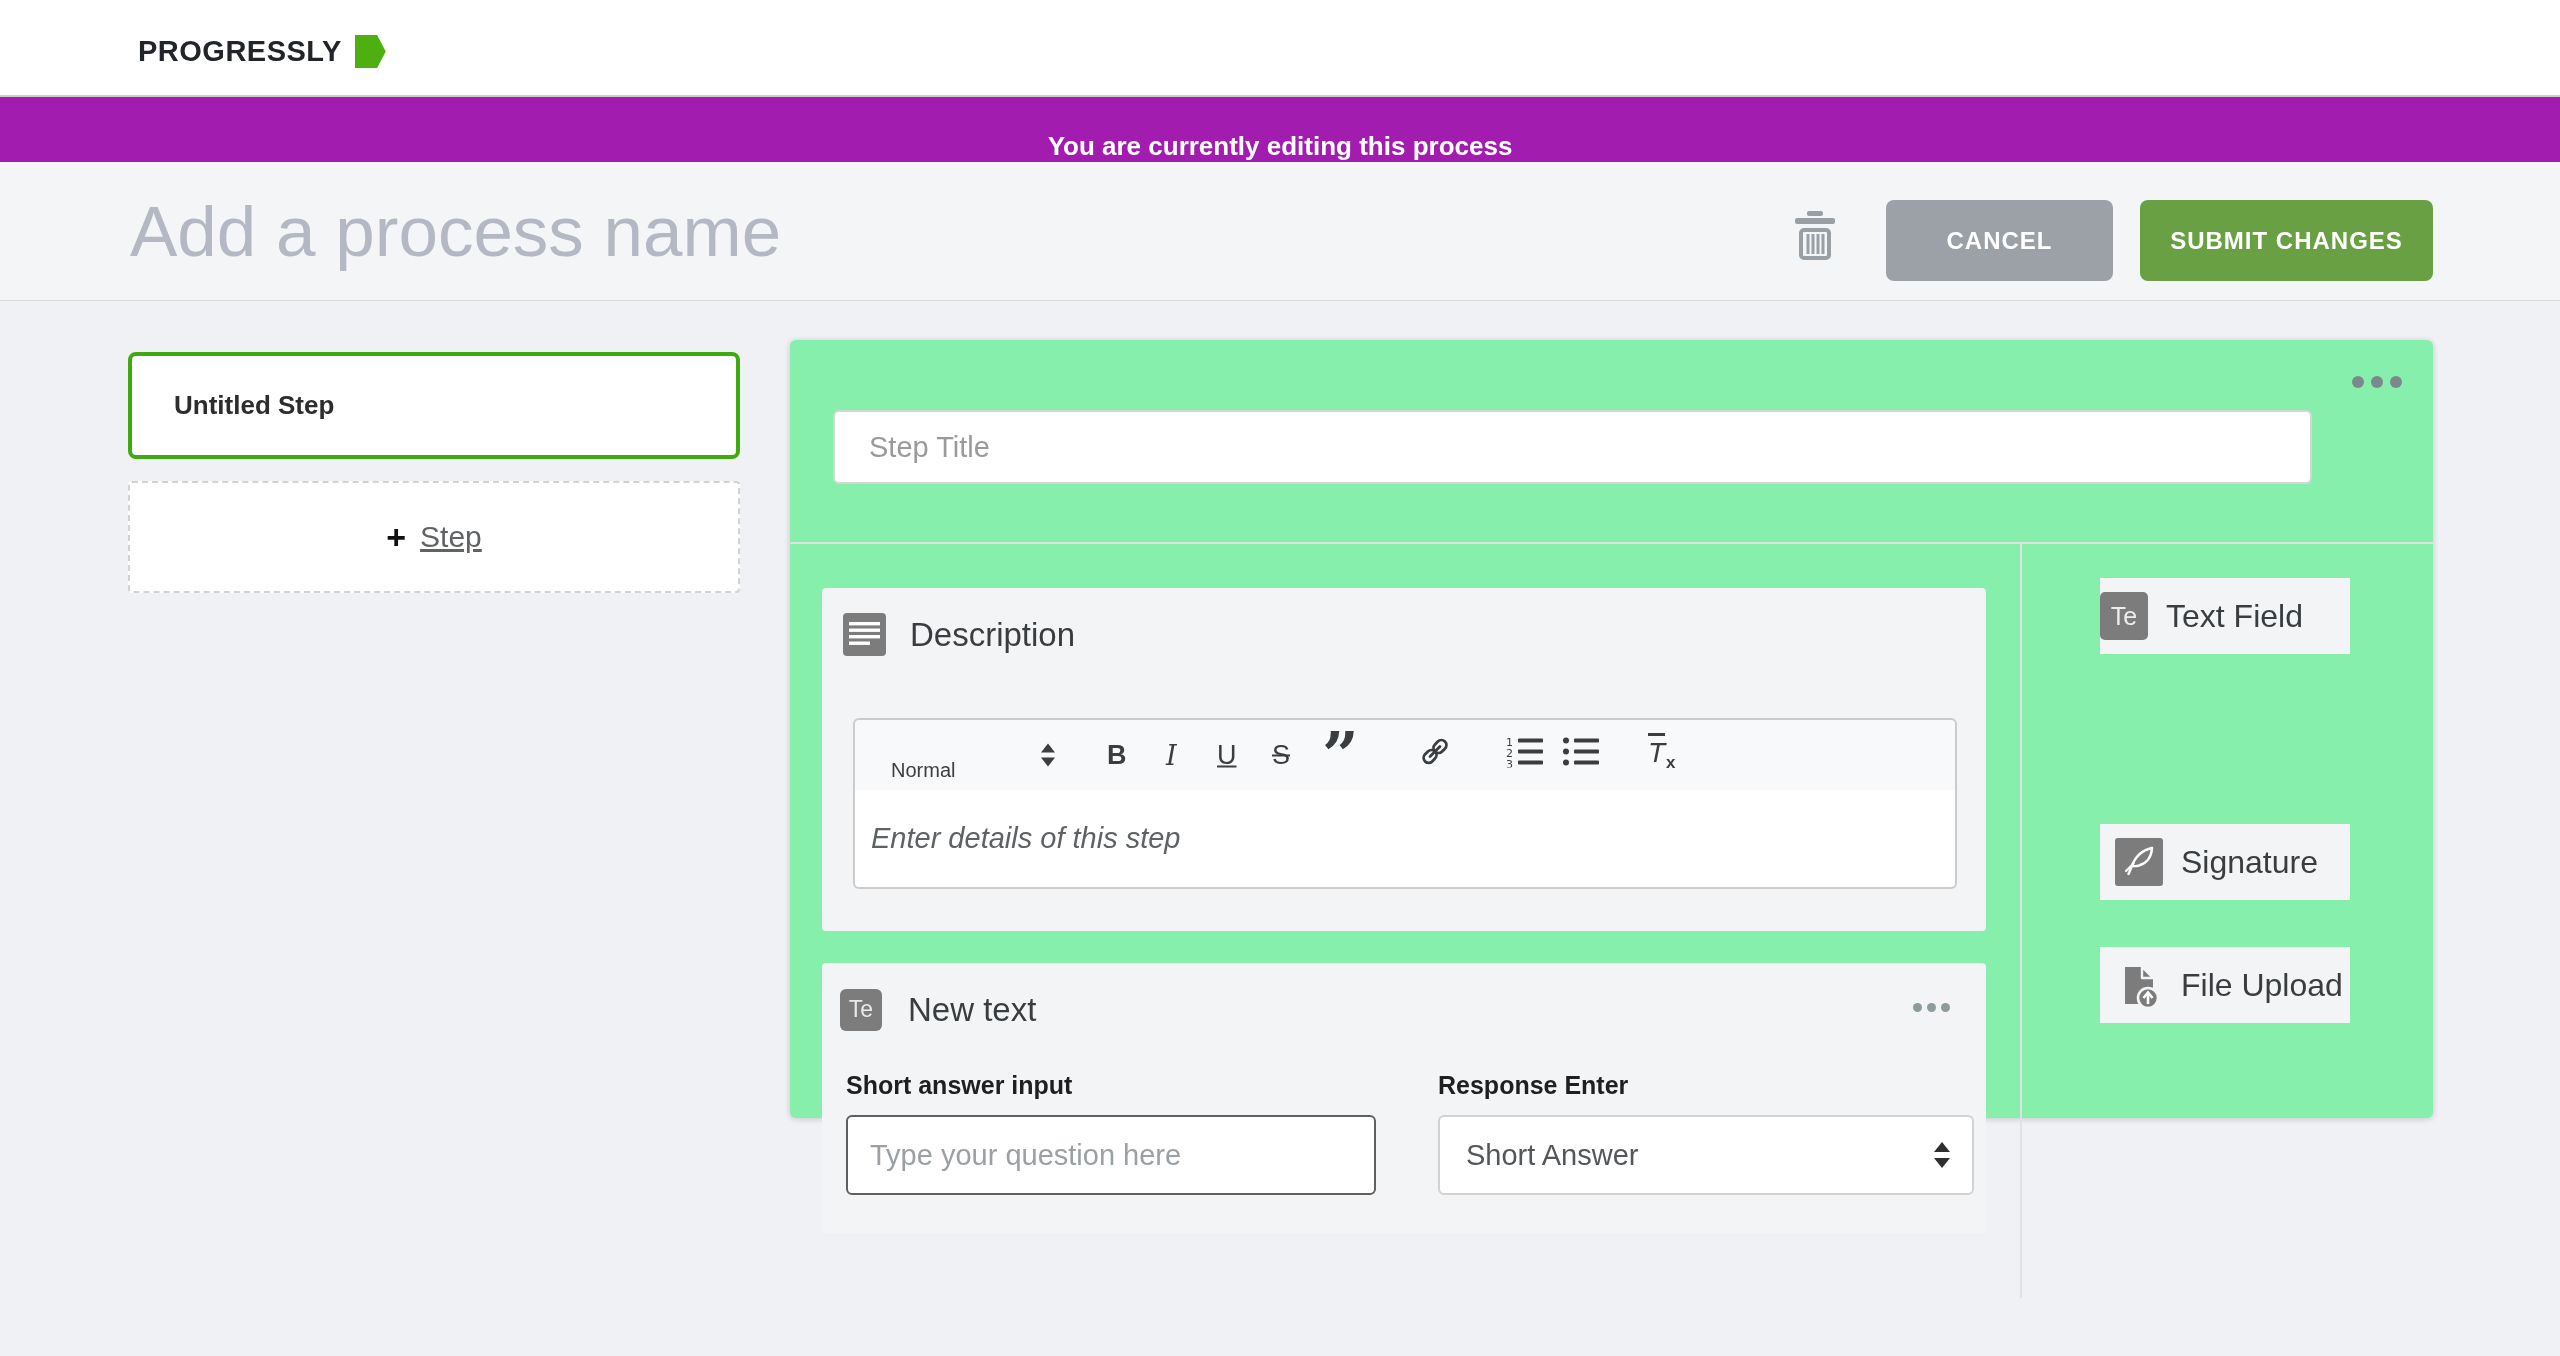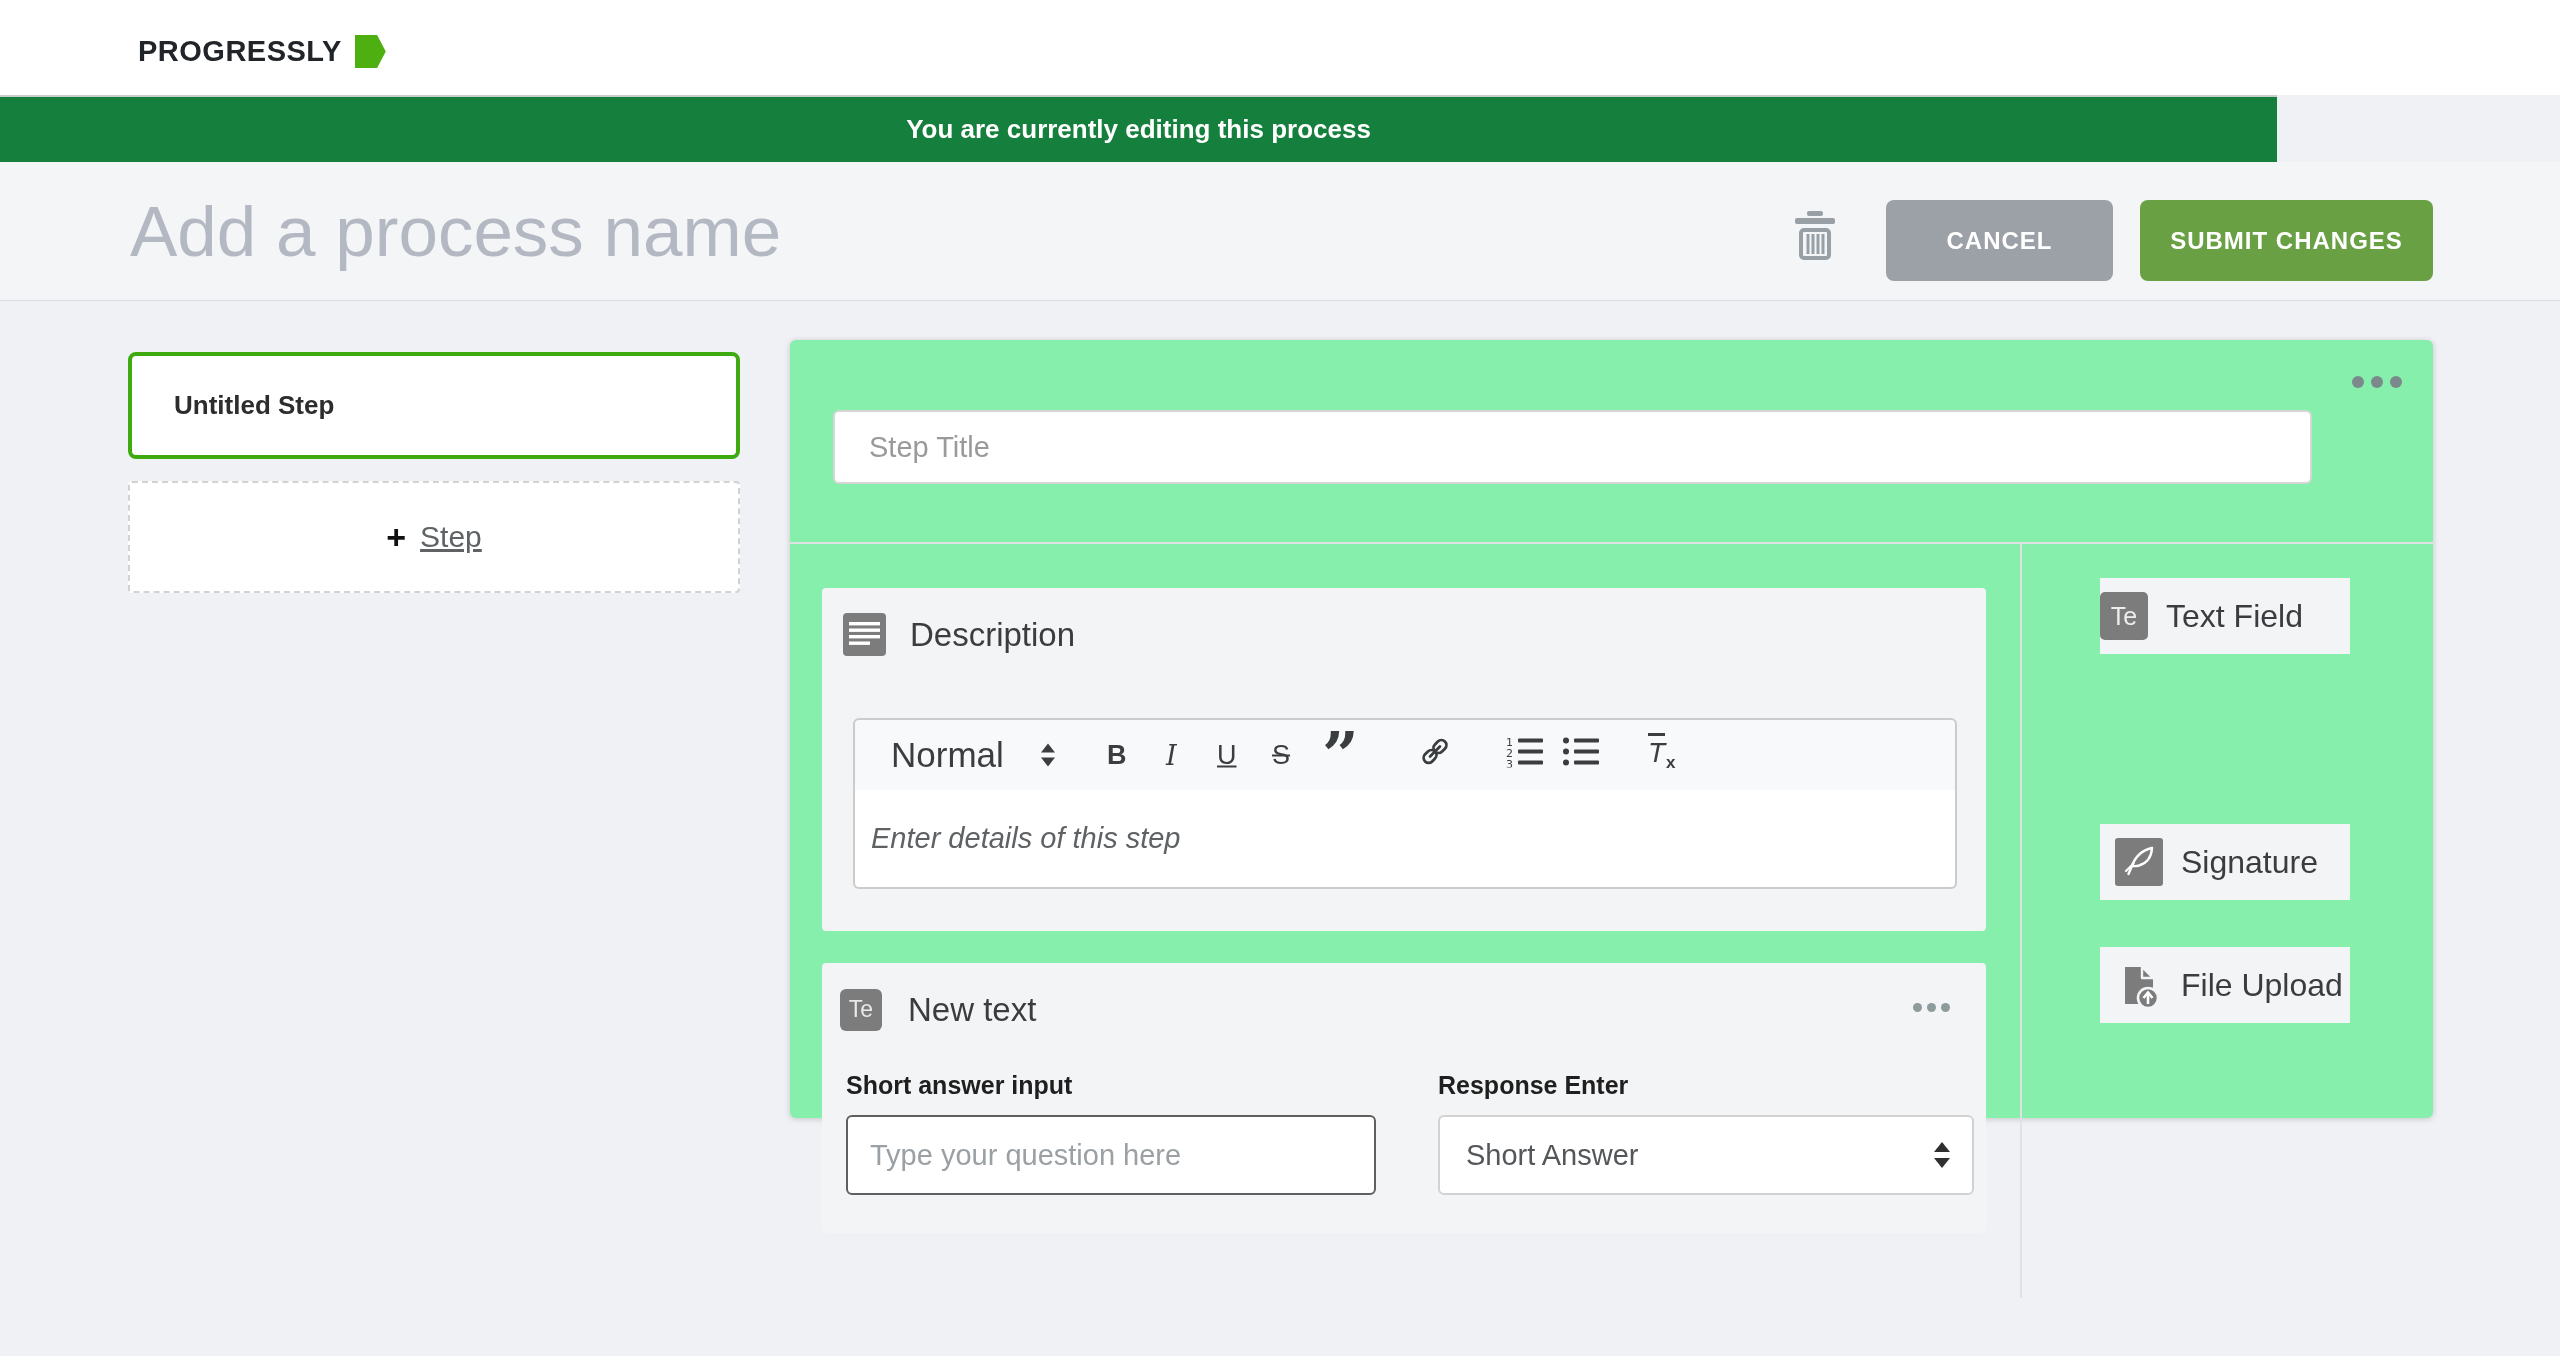--- a/index.html
+++ b/index.html
@@ -11,22 +11,22 @@
   .abs { position:absolute; }
 
   
   #topbar { left:0; top:0; width:2560px; height:95px; background:#ffffff; }
   .logo { left:138px; top:4px; height:95px; display:flex; align-items:center; }
   .logo-text { font-size:29px; font-weight:800; letter-spacing:0.5px; color:#212529; }
   .logo-flag { width:31px; height:33px; margin-left:13px; background:#4daf10;
     clip-path:polygon(0 0, 72% 0, 100% 50%, 72% 100%, 0 100%); }
 
   
-  #banner { left:0; top:95px; width:2277px; height:67px; background:#15803d;
-    border-top:2px solid #c9cdce; display:flex; align-items:center; justify-content:center; }
+  #banner { left:0; top:95px; width:2560px; height:67px; background:#a21caf;
+    border-top:2px solid #c9cdce; display:flex; align-items:flex-end; justify-content:center; }
   #banner span { color:#ffffff; font-size:26px; font-weight:700; }
 
   
   #header { left:0; top:162px; width:2560px; height:139px; background:#f4f5f7;
     border-bottom:1px solid #dadcdf; }
   #process-name { left:130px; top:20px; width:1500px; height:98px; border:none; outline:none;
     background:transparent; font-family:inherit; font-size:71px; font-weight:300; color:#4a4e57; }
   #process-name::placeholder { color:#b3b8c2; opacity:1; }
   .icon-btn { background:transparent; border:none; cursor:pointer; }
   #trash-btn { left:1786px; top:44px; width:58px; height:60px; }
@@ -64,21 +64,21 @@
   .section { background:#f3f4f6; border-radius:4px; }
   #desc-section { left:32px; top:248px; width:1164px; height:343px; }
   .section-head { position:absolute; left:0; top:25px; height:43px; display:flex; align-items:center; }
   .sq-icon { width:43px; height:43px; background:#7c7c7c; border-radius:4px;
     display:flex; align-items:center; justify-content:center; flex:0 0 auto; }
   .section-title { font-size:33px; color:#3a3d3f; margin-left:24px; }
   #desc-toolbar { left:31px; top:130px; width:1104px; height:74px; background:#f8f9fa;
     border:2px solid #cbcbcb; border-radius:6px 6px 0 0; }
   .tb-item { position:absolute; top:50%; transform:translateY(-50%); color:#3b3e40;
     font-size:27px; cursor:pointer; background:none; border:none; font-family:inherit; }
-  #tb-normal { left:36px; font-size:35px; }
+  #tb-normal { left:36px; font-size:20px;margin-top:15px; }
   #tb-arrows { left:186px; }
   .tri-up { width:0; height:0; border-left:7px solid transparent; border-right:7px solid transparent;
     border-bottom:9px solid #3b3e40; margin-bottom:5px; }
   .tri-down { width:0; height:0; border-left:7px solid transparent; border-right:7px solid transparent;
     border-top:9px solid #3b3e40; }
   #tb-bold { left:252px; font-weight:800; }
   #tb-italic { left:311px; font-style:italic; font-family:"DejaVu Serif",serif; }
   #tb-underline { left:362px; text-decoration:underline; }
   #tb-strike { left:417px; text-decoration:line-through; }
   #tb-quote { left:467px; font-family:"DejaVu Serif",serif; font-size:64px; font-weight:700;

